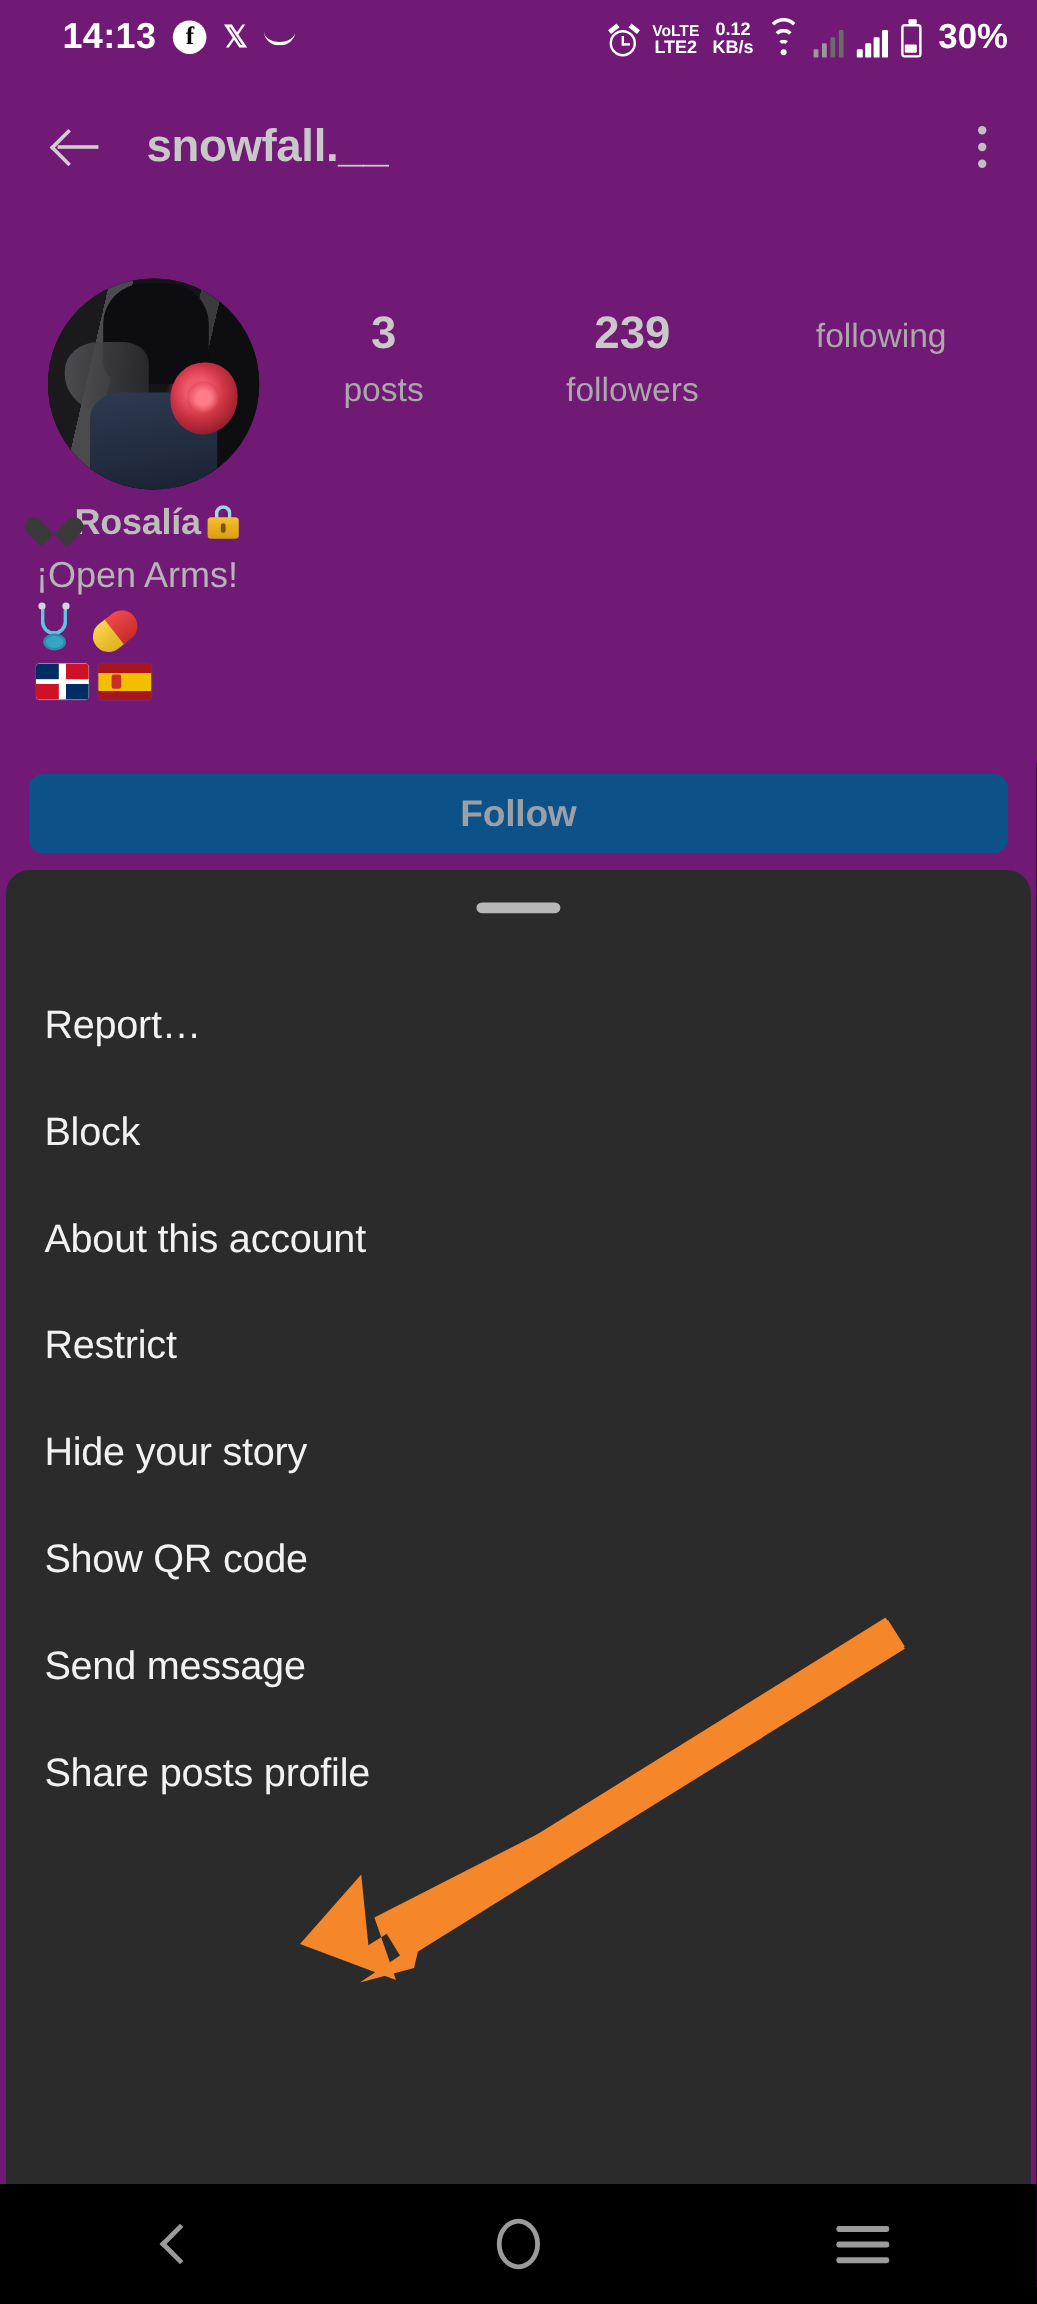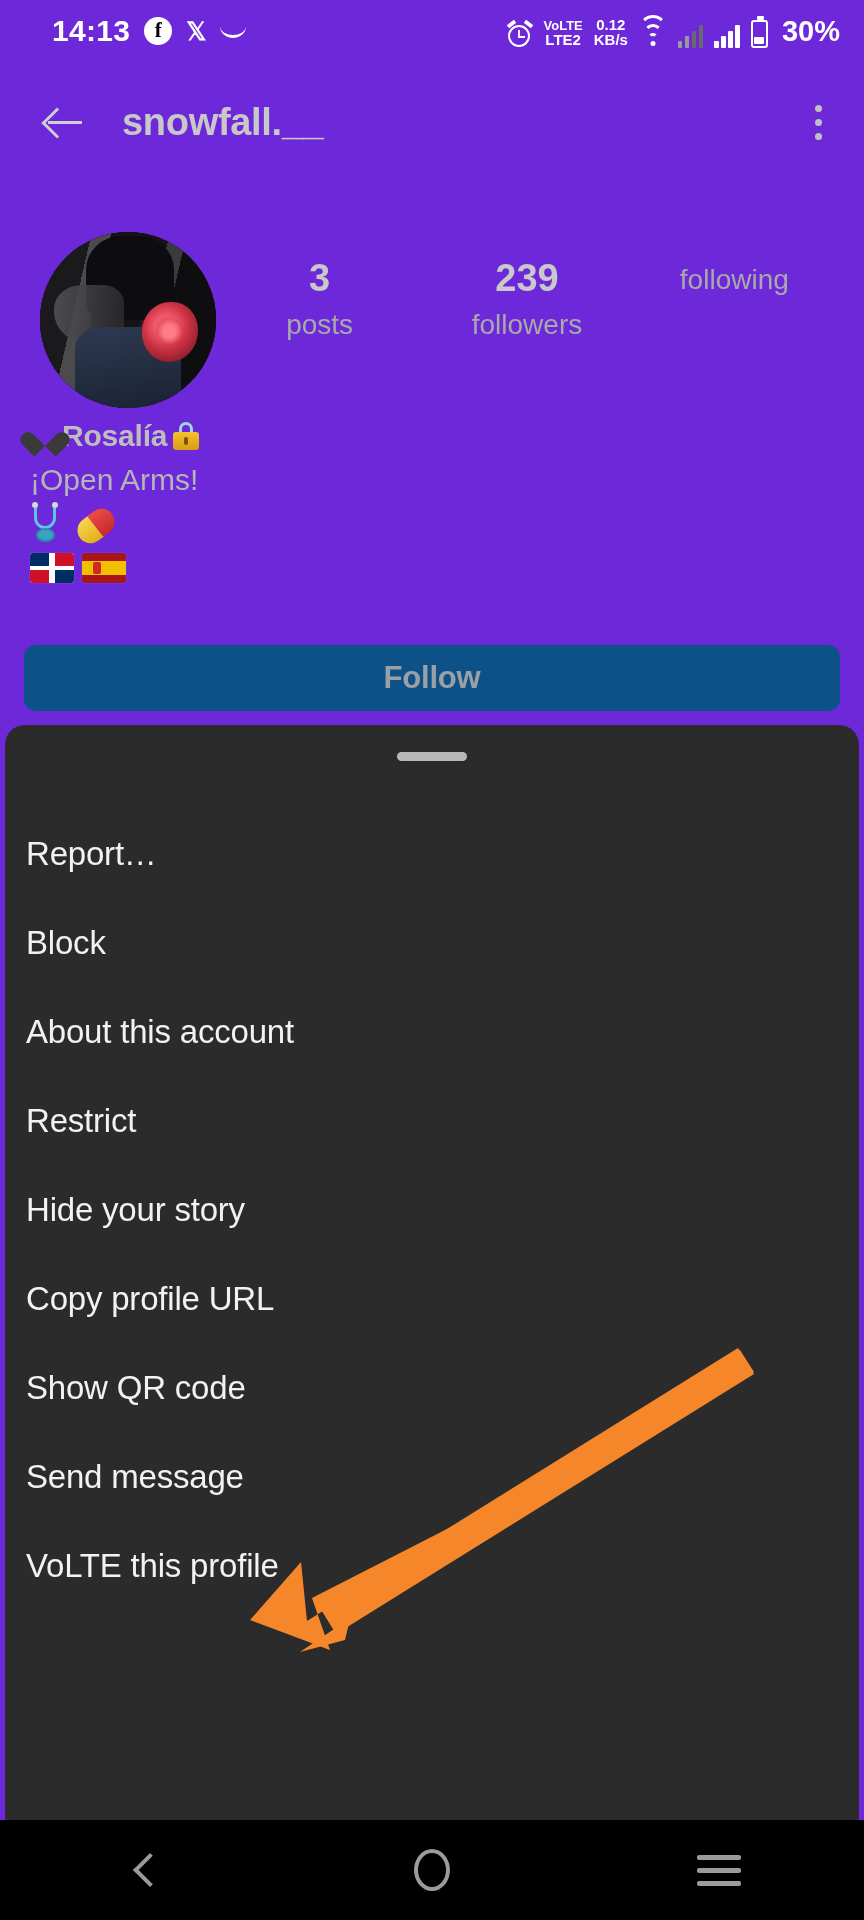--- a/index.html
+++ b/index.html
@@ -2,21 +2,21 @@
 <html><head>
 <meta charset="utf-8">
 <style>
   * { margin:0; padding:0; box-sizing:border-box; }
   html, body {
     width:864px; height:1920px;
     background:#000;
     font-family:"Liberation Sans", sans-serif;
     overflow:hidden;
   }
-  .screen { position:relative; width:864px; height:1920px; background:#6d28d9; }
+  .screen { position:relative; width:864px; height:1920px; background:#701a75; }
 
   
   .statusbar {
     position:absolute; top:0; left:0; width:864px; height:62px;
     display:flex; align-items:center; color:#fff;
   }
   .sb-left { display:flex; align-items:center; gap:14px; margin-left:52px; }
   .sb-clock { font-size:30px; font-weight:bold; letter-spacing:0.3px; }
   .sb-right { display:flex; align-items:flex-end; gap:11px; margin-left:auto; margin-right:24px; }
   .ic { display:inline-block; }
@@ -164,21 +164,21 @@
   }
 
   
   .sheet {
     position:absolute; top:725px; left:5px; width:854px; height:1095px;
     background:#2b2b2b; border-radius:20px 20px 0 0;
   }
   .handle { width:70px; height:9px; background:#b8b8b8; border-radius:5px; margin:27px auto 0; }
   .menu { margin-top:48px; }
   .menu-item {
-    height:89px; display:flex; align-items:center; padding-left:21px;
+    height:89px; display:flex; align-items:center; padding-left:32px;
     font-size:33px; color:#f2f2f2; letter-spacing:-0.2px;
   }
 
   
   .annot-arrow { position:absolute; left:0; top:0; width:864px; height:1920px; pointer-events:none; }
 
   
   .navbar {
     position:absolute; bottom:0; left:0; width:864px; height:100px;
     background:#000; display:flex; align-items:center; justify-content:space-around;
@@ -294,24 +294,23 @@
   <div class="follow-btn">Follow</div>
 
   <div class="sheet">
     <div class="handle"></div>
     <div class="menu">
       <div class="menu-item">Report…</div>
       <div class="menu-item">Block</div>
       <div class="menu-item">About this account</div>
       <div class="menu-item">Restrict</div>
       <div class="menu-item">Hide your story</div>
-      <div class="menu-item">Copy profile URL</div>
       <div class="menu-item">Show QR code</div>
       <div class="menu-item">Send message</div>
-      <div class="menu-item">VoLTE this profile</div>
+      <div class="menu-item">Share posts profile</div>
     </div>
   </div>
 
   <svg class="annot-arrow" viewBox="0 0 864 1920">
     <g id="arrow-g" fill="#F5872A">
       <polygon points="740,1350 307,1621 301,1562 250,1620 330,1650 312,1598 754,1372" fill="#F5872A"></polygon>
       <path d="M738,1348 L320,1608 L336,1634 L754,1374 Z" fill="#F5872A"></path>
       <polygon points="300,1652 392,1590 360,1577 345,1640" fill="#F5872A"></polygon>
     </g>
   </svg>

